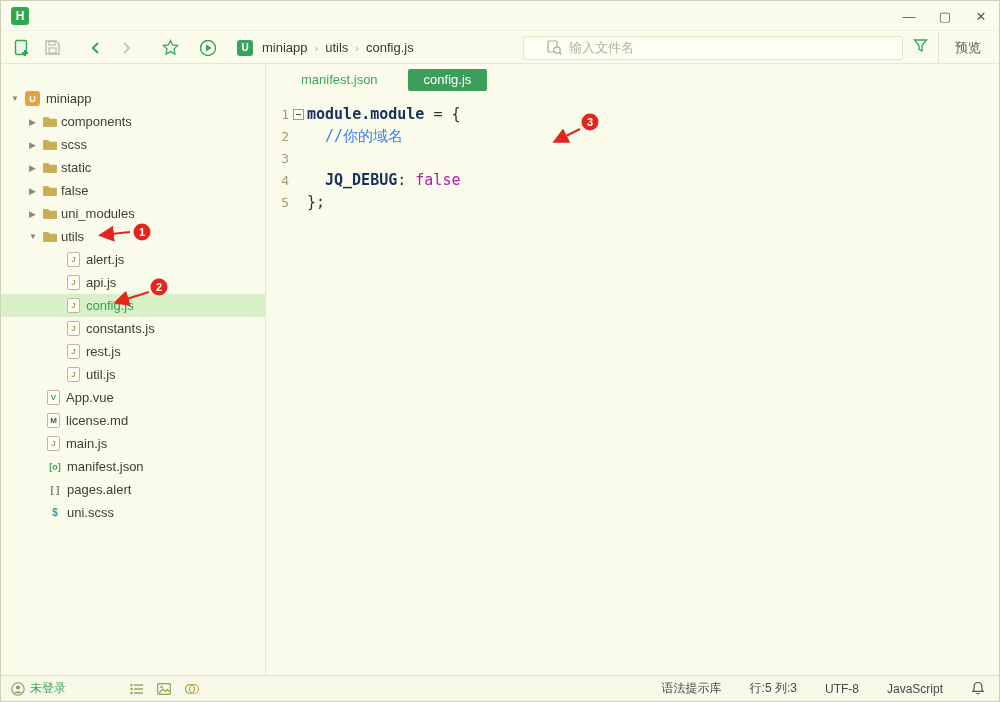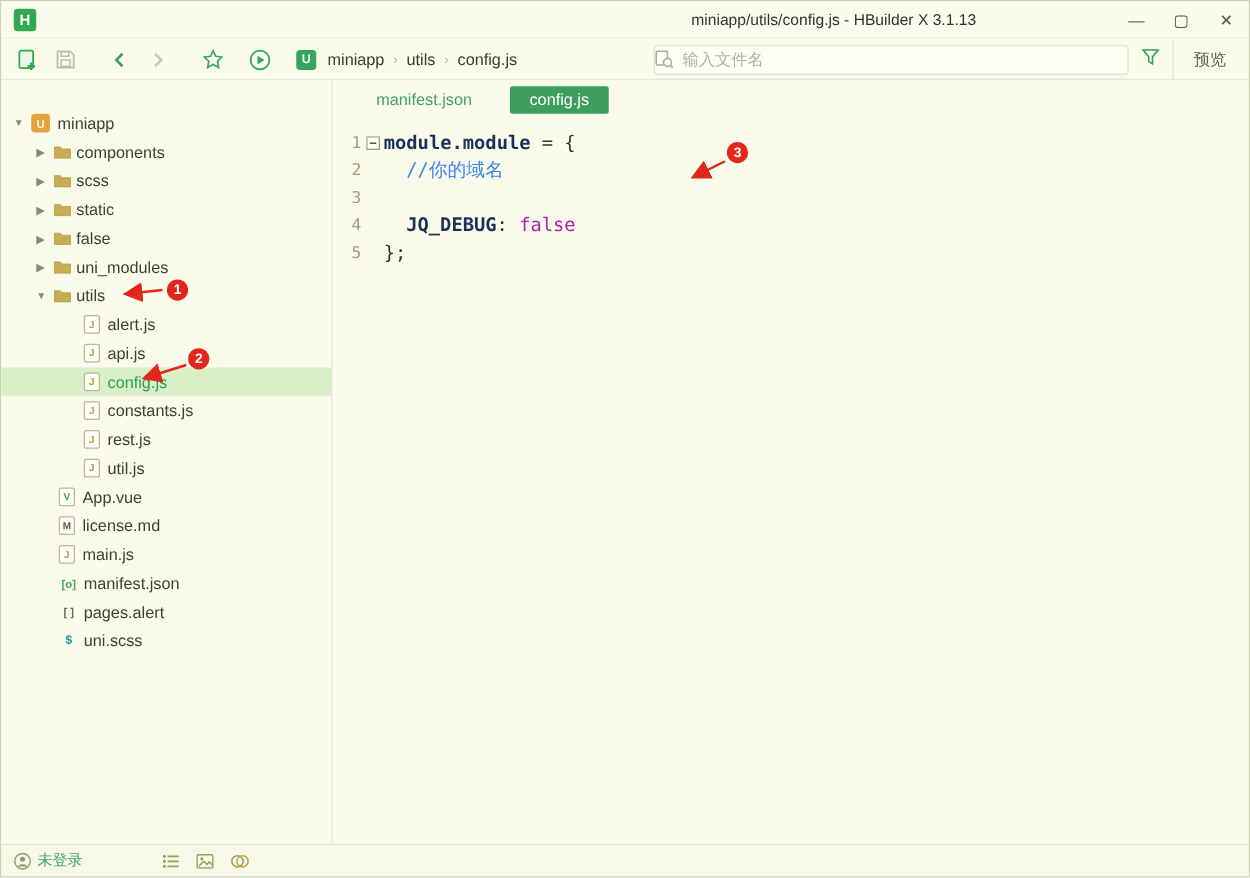--- a/index.html
+++ b/index.html
@@ -27,21 +27,21 @@
              border-bottom: 1px solid #E6E7D6; display: flex; align-items: center; background: #FAFBEA; }
   .tb-btn { width: 30px; height: 26px; display: flex; align-items: center; justify-content: center; }
   .tb-btn svg { display: block; }
   .crumbs { display: flex; align-items: center; margin-left: 14px; font-size: 13px; color: #3A3A30; }
   .crumb-proj { width: 16px; height: 16px; background: #35A45C; color: #fff; border-radius: 3px;
                 display: flex; align-items: center; justify-content: center;
                 font-size: 10px; font-weight: bold; margin-right: 7px; }
   .crumb { padding: 0 2px; }
   .crumb-sep { color: #B3B39E; font-size: 11px; padding: 0 5px; }
   .searchbox { margin-left: auto; width: 380px; height: 24px; border: 1px solid #E2E3D0;
-               background: #FDFEF4; border-radius: 3px; display: flex; align-items: center; padding: 0 0; }
+               background: #FDFEF4; border-radius: 3px; display: flex; align-items: center; padding: 0 23px; }
   .searchbox svg { flex: 0 0 auto; margin-right: 7px; }
   .searchbox input { border: none; outline: none; background: transparent; flex: 1;
                      font-size: 13px; color: #55554A; font-family: "Liberation Sans", sans-serif; }
   .searchbox input::placeholder { color: #B2B2A0; }
   .funnel { margin: 0 10px 0 10px; }
   .preview-btn { border-left: 1px solid #E2E3D0; height: 32px; display: flex; align-items: center;
                  padding: 0 18px 0 16px; font-size: 13px; color: #5E6052; }
 
   
   .sidebar { position: absolute; top: 64px; left: 0; bottom: 26px; width: 265px;
@@ -103,21 +103,20 @@
   
   .overlay { position: absolute; inset: 0; pointer-events: none; z-index: 50; }
 </style>
 </head>
 <body>
 
 <div class="app">
 
   <div class="titlebar">
     <div class="logo">H</div>
-    <div class="win-title">miniapp/utils/config.js - HBuilder X 3.1.13</div>
     <div class="win-controls">
       <span class="win-btn">—</span>
       <span class="win-btn">▢</span>
       <span class="win-btn">✕</span>
     </div>
   </div>
 
   <div class="toolbar">
     <span class="tb-btn" style="margin-left:6px;">
       <svg width="18" height="18" viewBox="0 0 18 18">
@@ -352,20 +351,30 @@
       <svg width="14" height="12" viewBox="0 0 14 12">
         <rect x="0.7" y="0.7" width="12.6" height="10.6" rx="1" fill="none" stroke="#95A153" stroke-width="1.2"></rect>
         <circle cx="4.5" cy="4" r="1.2" fill="#95A153"></circle>
         <path d="M2 10 L6 6 L8.5 8.5 L10.5 6.5 L12.5 8.8" fill="none" stroke="#95A153" stroke-width="1.2"></path>
       </svg>
       <svg width="16" height="12" viewBox="0 0 16 12">
         <circle cx="6" cy="6" r="4.5" fill="none" stroke="#95A153" stroke-width="1.2"></circle>
         <circle cx="10" cy="6" r="4.5" fill="none" stroke="#C9A23F" stroke-width="1.2"></circle>
       </svg>
     </div>
+    <div class="sb-right">
+      <span class="sb-item">语法提示库</span>
+      <span class="sb-item">行:5 列:3</span>
+      <span class="sb-item">UTF-8</span>
+      <span class="sb-item">JavaScript</span>
+      <svg width="14" height="15" viewBox="0 0 14 15">
+        <path d="M7 1.5 C9.5 1.5 10.8 3.3 10.8 5.5 C10.8 9 12 10.3 12 10.3 H2 C2 10.3 3.2 9 3.2 5.5 C3.2 3.3 4.5 1.5 7 1.5 Z" fill="none" stroke="#55554A" stroke-width="1.2"></path>
+        <path d="M5.7 12 C5.9 13 8.1 13 8.3 12" fill="none" stroke="#55554A" stroke-width="1.2"></path>
+      </svg>
+    </div>
   </div>
 
   <svg class="overlay" width="1000" height="702" viewBox="0 0 1000 702">
     <defs>
       <marker id="arrow-red" markerWidth="8" markerHeight="8" refX="6" refY="4" orient="auto">
         <path d="M0,0 L8,4 L0,8 Z" fill="#E2261C"></path>
       </marker>
     </defs>
 
     <line x1="129" y1="231" x2="101" y2="234" stroke="#E2261C" stroke-width="2" marker-end="url(#arrow-red)"></line>

